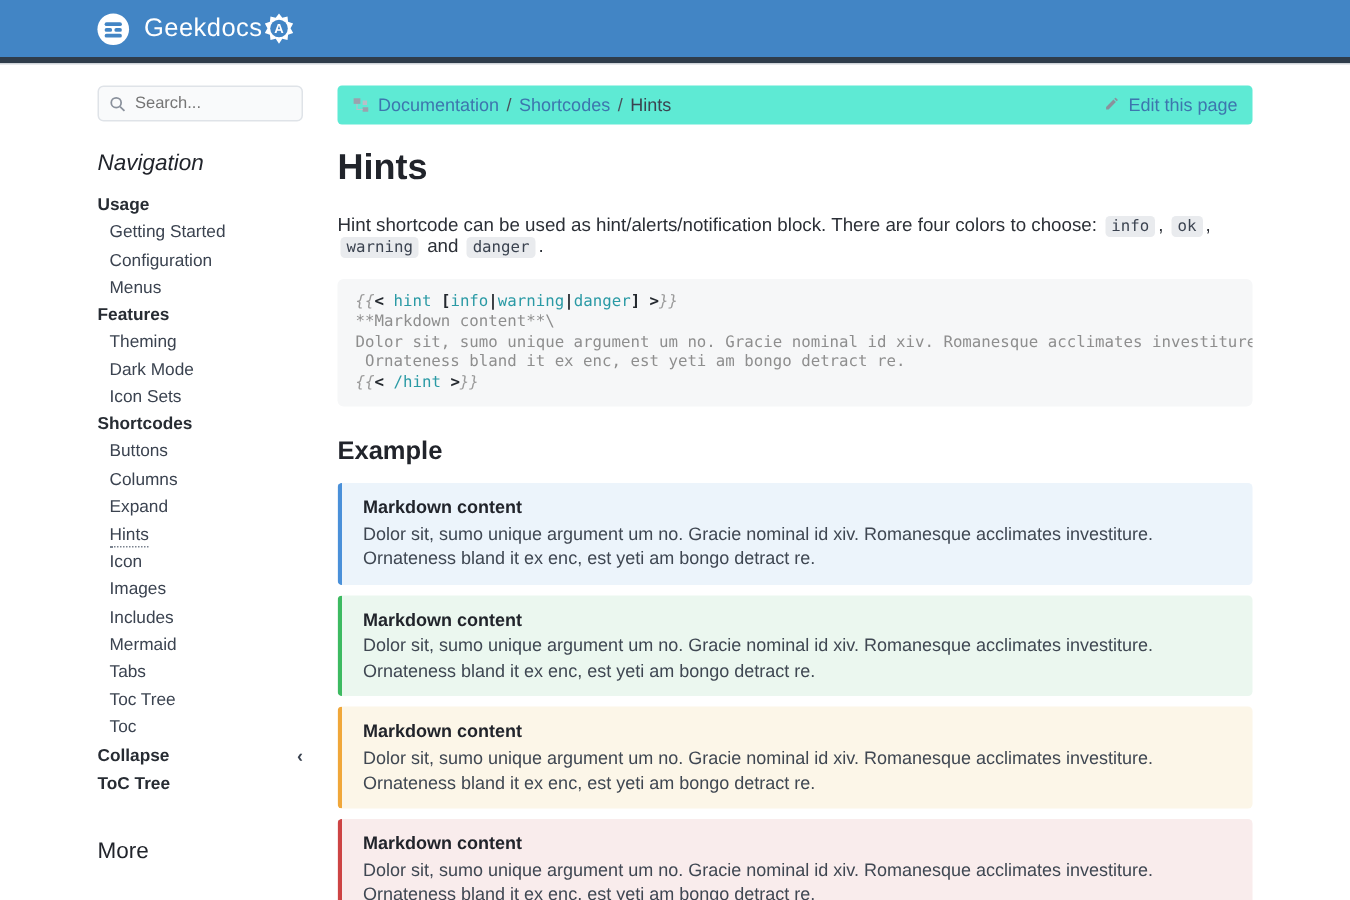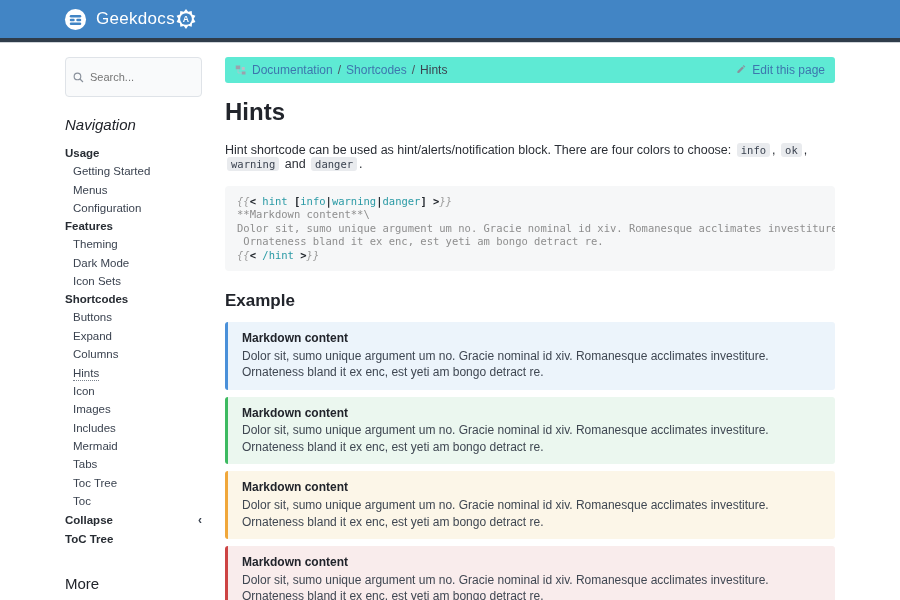--- a/index.html
+++ b/index.html
@@ -14,21 +14,21 @@
     font-size:17px; letter-spacing:.3px; }
   .logo { width:23px; height:23px; }
   .mode-icon { width:22px; height:22px; }
 
   
   .layout { display:flex; padding:15px 65px 0 65px; }
   .sidebar { width:137px; margin-right:23px; flex-shrink:0; }
   .main { width:610px; }
 
   
-  .search { display:flex; align-items:center; gap:6px; height:40px;
+  .search { display:flex; align-items:center; gap:6px; height:24px;
     border:1px solid #dfe3e8; background:#f9fafb; border-radius:4px;
     padding:0 7px; }
   .search svg { flex-shrink:0; }
   .search input { border:0; outline:0; background:transparent; width:100%;
     font-size:11px; color:#555; font-family:"Liberation Sans",sans-serif; }
   .nav-title { font-size:15px; font-weight:400; color:#21242b; margin:19px 0 11px;font-style:italic; }
   .nav-section-label { display:flex; justify-content:space-between; align-items:center;
     font-size:11.5px; font-weight:bold; color:#272c33; padding:3px 0; cursor:pointer; }
   .nav-section-label .chev { color:#3b4350; font-size:12px; }
   .nav-item { font-size:11.5px; color:#3b4350; padding:3.2px 0 3.2px 8px; cursor:pointer; }
@@ -99,36 +99,36 @@
       </svg>
       <input type="text" placeholder="Search..." style="">
     </div>
 
     <div class="nav-title">Navigation</div>
 
     <div class="nav-section-label">
       <span>Usage</span>
     </div>
     <div class="nav-item"><span>Getting Started</span></div>
+    <div class="nav-item"><span>Configuration</span></div>
     <div class="nav-item"><span>Menus</span></div>
-    <div class="nav-item"><span>Configuration</span></div>
 
     <div class="nav-section-label">
       <span>Features</span>
     </div>
     <div class="nav-item"><span>Theming</span></div>
     <div class="nav-item"><span>Dark Mode</span></div>
     <div class="nav-item"><span>Icon Sets</span></div>
 
     <div class="nav-section-label">
       <span>Shortcodes</span>
     </div>
     <div class="nav-item"><span>Buttons</span></div>
+    <div class="nav-item"><span>Columns</span></div>
     <div class="nav-item"><span>Expand</span></div>
-    <div class="nav-item"><span>Columns</span></div>
     <div class="nav-item active"><span>Hints</span></div>
     <div class="nav-item"><span>Icon</span></div>
     <div class="nav-item"><span>Images</span></div>
     <div class="nav-item"><span>Includes</span></div>
     <div class="nav-item"><span>Mermaid</span></div>
     <div class="nav-item"><span>Tabs</span></div>
     <div class="nav-item"><span>Toc Tree</span></div>
     <div class="nav-item"><span>Toc</span></div>
 
     <div class="nav-section-label">

